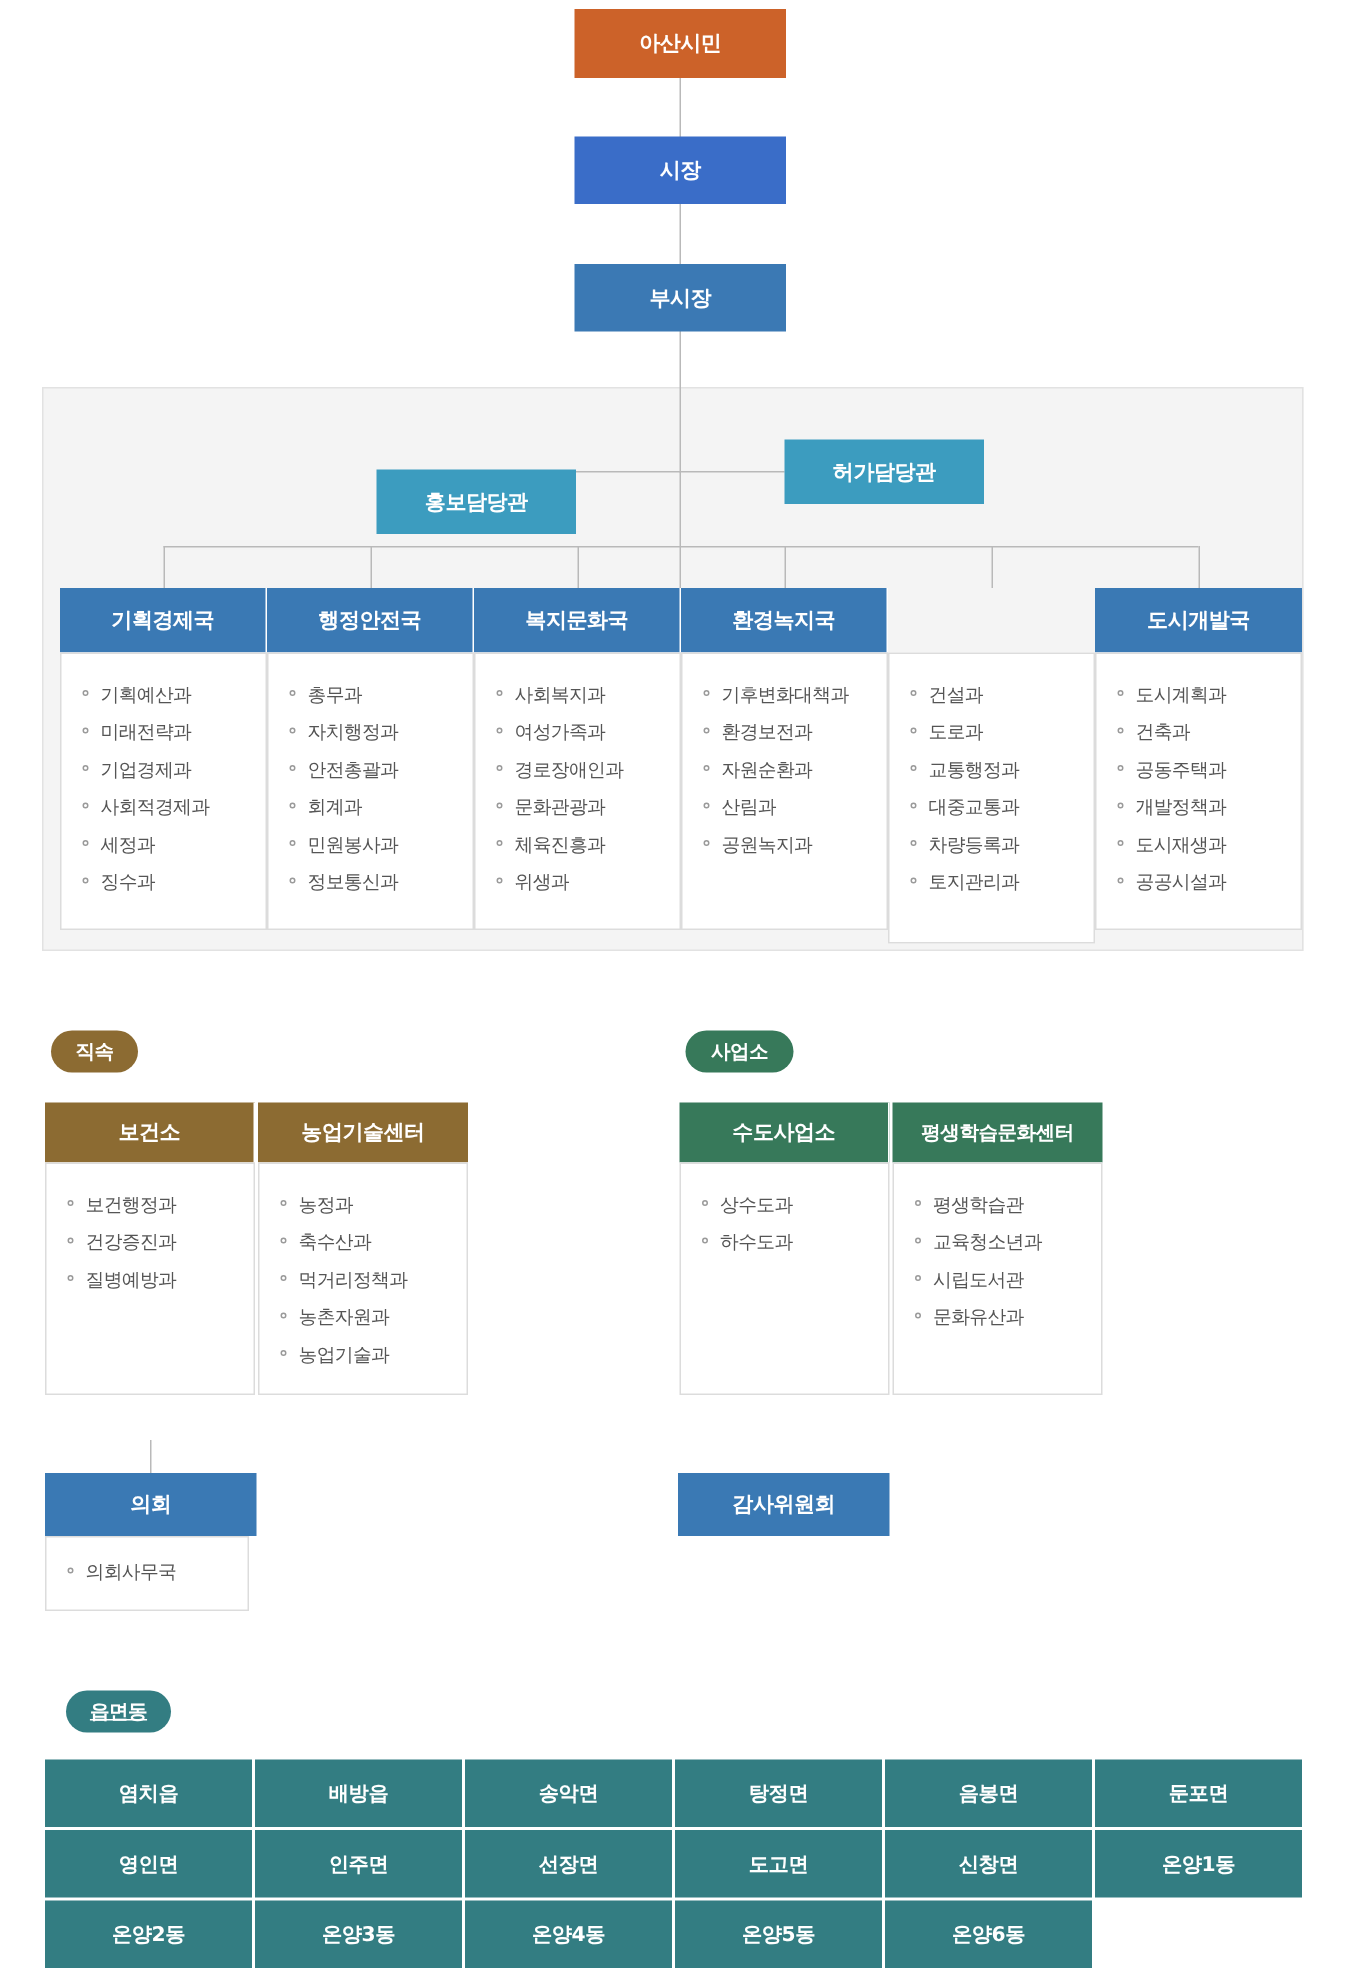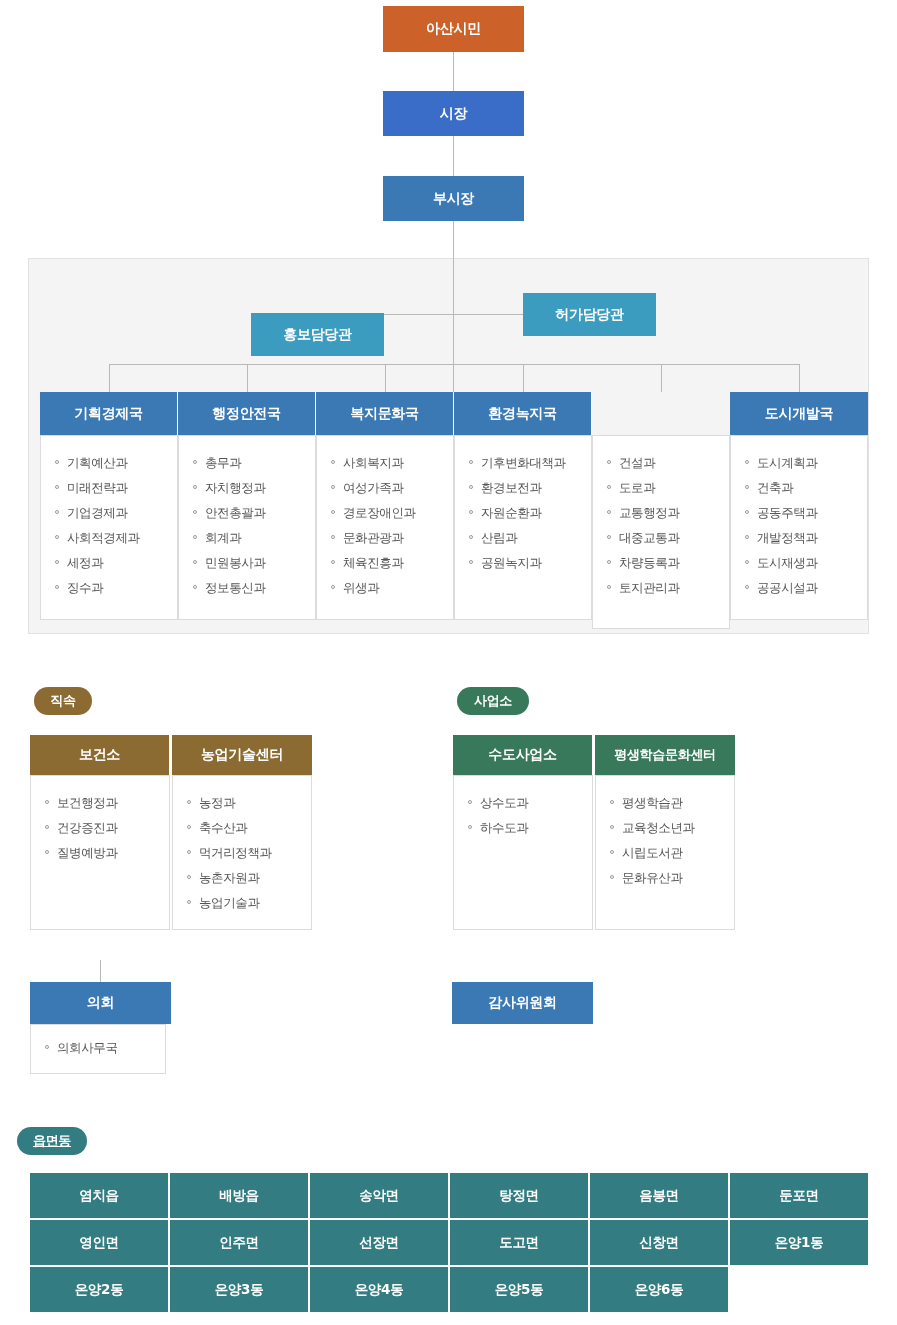--- a/index.html
+++ b/index.html
@@ -327,21 +327,21 @@
   <div class="deptbox" style="left:30px; top:1024px; width:136px; height:50px; padding-top:10px;">
     <ul>
         <li>의회사무국</li>
       </ul>
   </div>
 
   <div class="node node-audit" style="left:452px; top:982px; width:141px; height:42px;">
     <span>감사위원회</span>
   </div>
 
-  <div class="pill pill-teal" style="left:17px; top:1127px; width:70px;text-decoration:underline;">
+  <div class="pill pill-teal" style="left:44px; top:1127px; width:70px;text-decoration:underline;">
     <span>읍면동</span>
   </div>
 
   <div class="dong-grid">
       <div class="dong-cell">염치읍</div>
       <div class="dong-cell">배방읍</div>
       <div class="dong-cell">송악면</div>
       <div class="dong-cell">탕정면</div>
       <div class="dong-cell">음봉면</div>
       <div class="dong-cell">둔포면</div>

